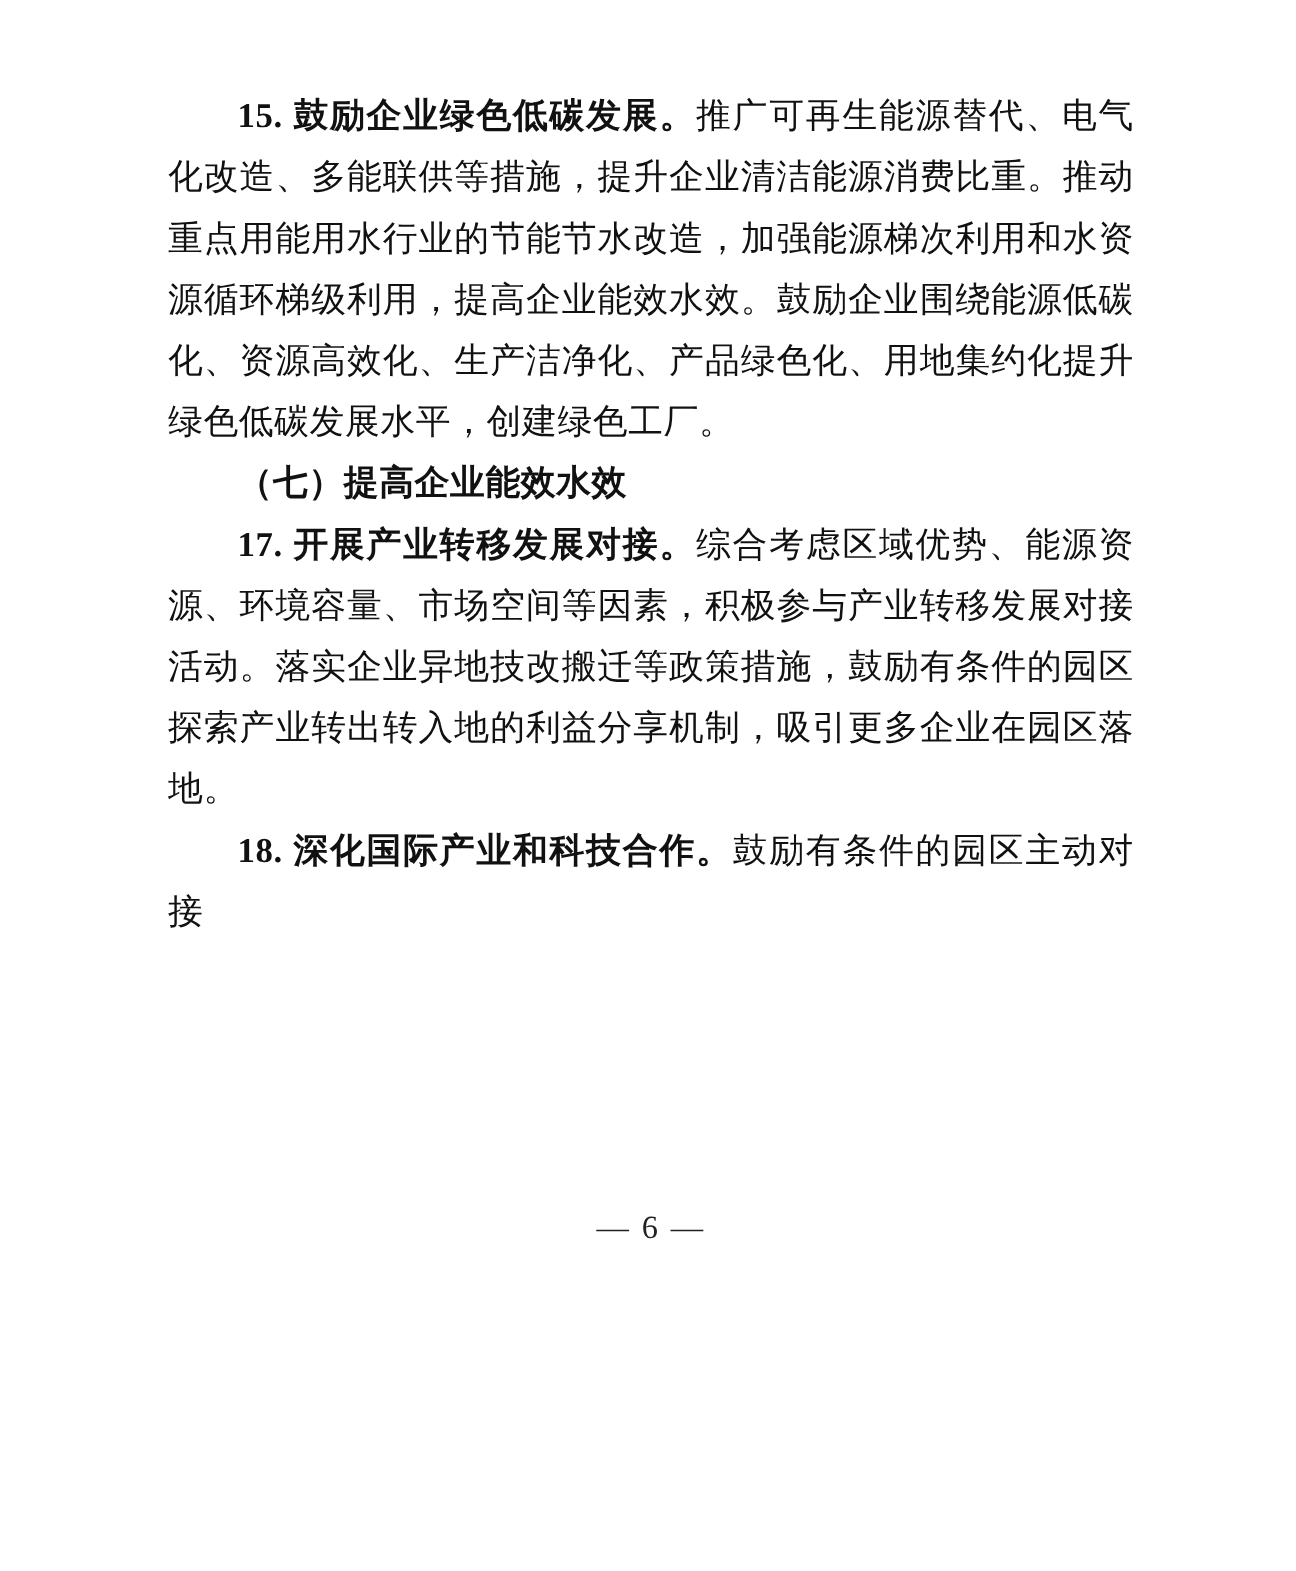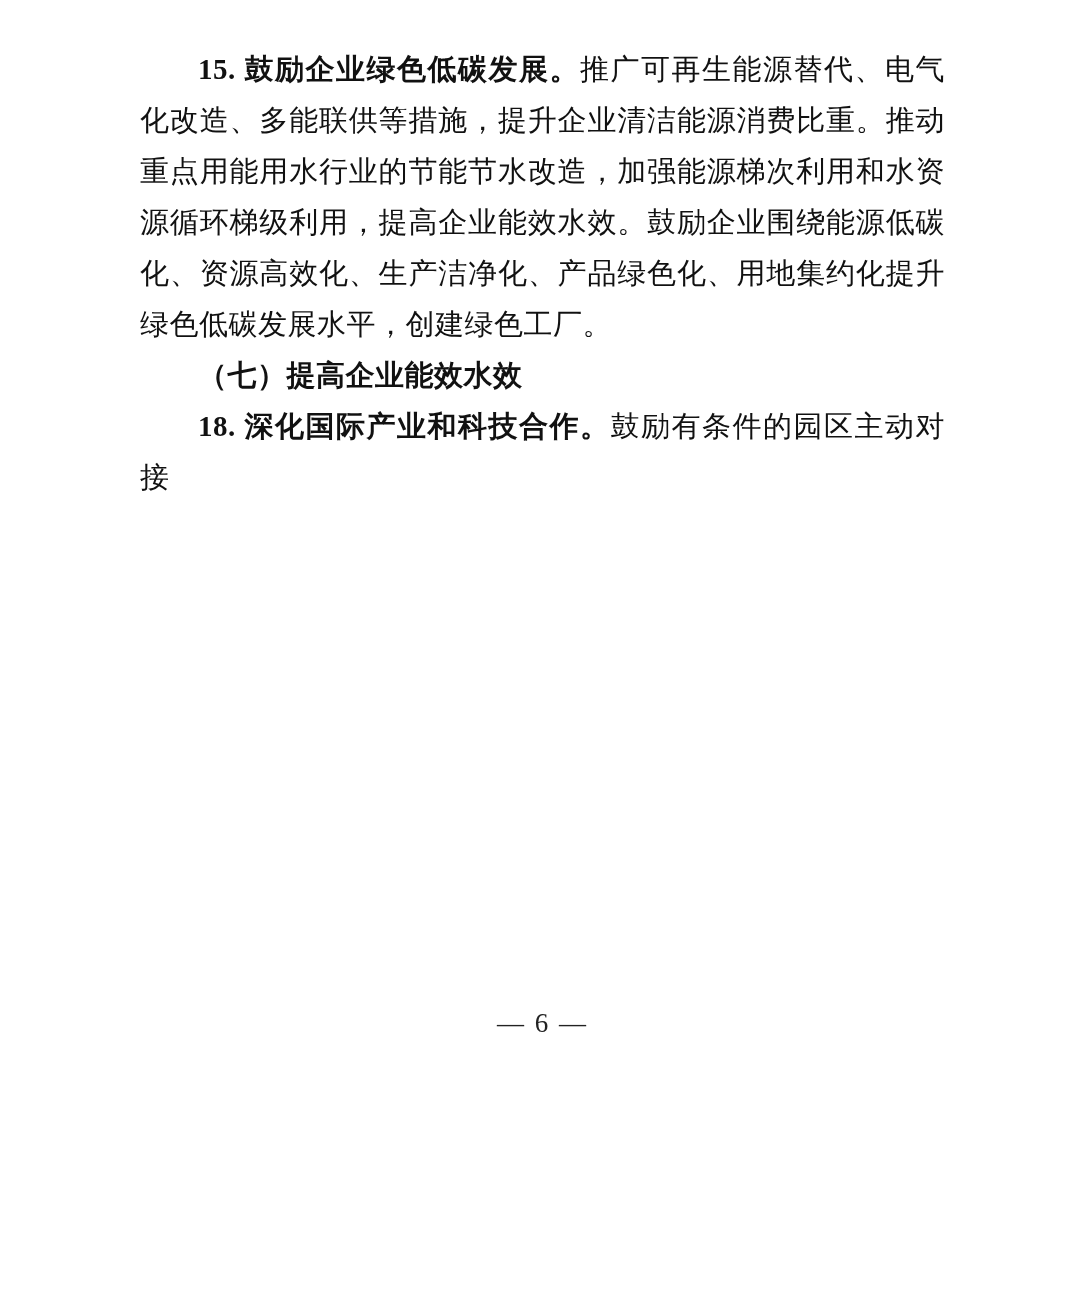--- a/index.html
+++ b/index.html
@@ -10,21 +10,21 @@
     color: #111111;
     font-family: "Liberation Serif", "DejaVu Serif", serif;
     position: relative;
     overflow: hidden;
   }
   .page {
     position: relative;
     width: 1080px;
     height: 1091px;
     box-sizing: border-box;
-    padding: 44px 135px 0 140px;
+    padding: 72px 135px 0 140px;
     border-radius: 23px;
   }
   .doc-body p {
     margin: 0;
     font-size: 29px;
     line-height: 51px;
     text-align: justify;
     text-indent: 2em;
     letter-spacing: 0.5px;
   }
@@ -50,20 +50,21 @@
 <body>
 
 <div class="page">
   <div class="doc-body">
 
     <p><span class="lead">15. 鼓励企业绿色低碳发展。</span><span>推广可再生能源替代、电气化改造、多能联供等措施，提升企业清洁能源消费比重。推动重点用能用水行业的节能节水改造，加强能源梯次利用和水资源循环梯级利用，提高企业能效水效。鼓励企业围绕能源低碳化、资源高效化、生产洁净化、产品绿色化、用地集约化提升绿色低碳发展水平，创建绿色工厂。</span></p>
 
 
     <p class="section-heading">（七）提高企业能效水效</p>
 
+    <p><span class="lead">17. 开展产业转移发展对接。</span><span>综合考虑区域优势、能源资源、环境容量、市场空间等因素，积极参与产业转移发展对接活动。落实企业异地技改搬迁等政策措施，鼓励有条件的园区探索产业转出转入地的利益分享机制，吸引更多企业在园区落地。</span></p>
 
 
     <p><span class="lead">18. 深化国际产业和科技合作。</span><span>鼓励有条件的园区主动对接</span></p>
 
   </div>
 
   <div class="page-number">— 6 —</div>
 </div>
 
 </body></html>

